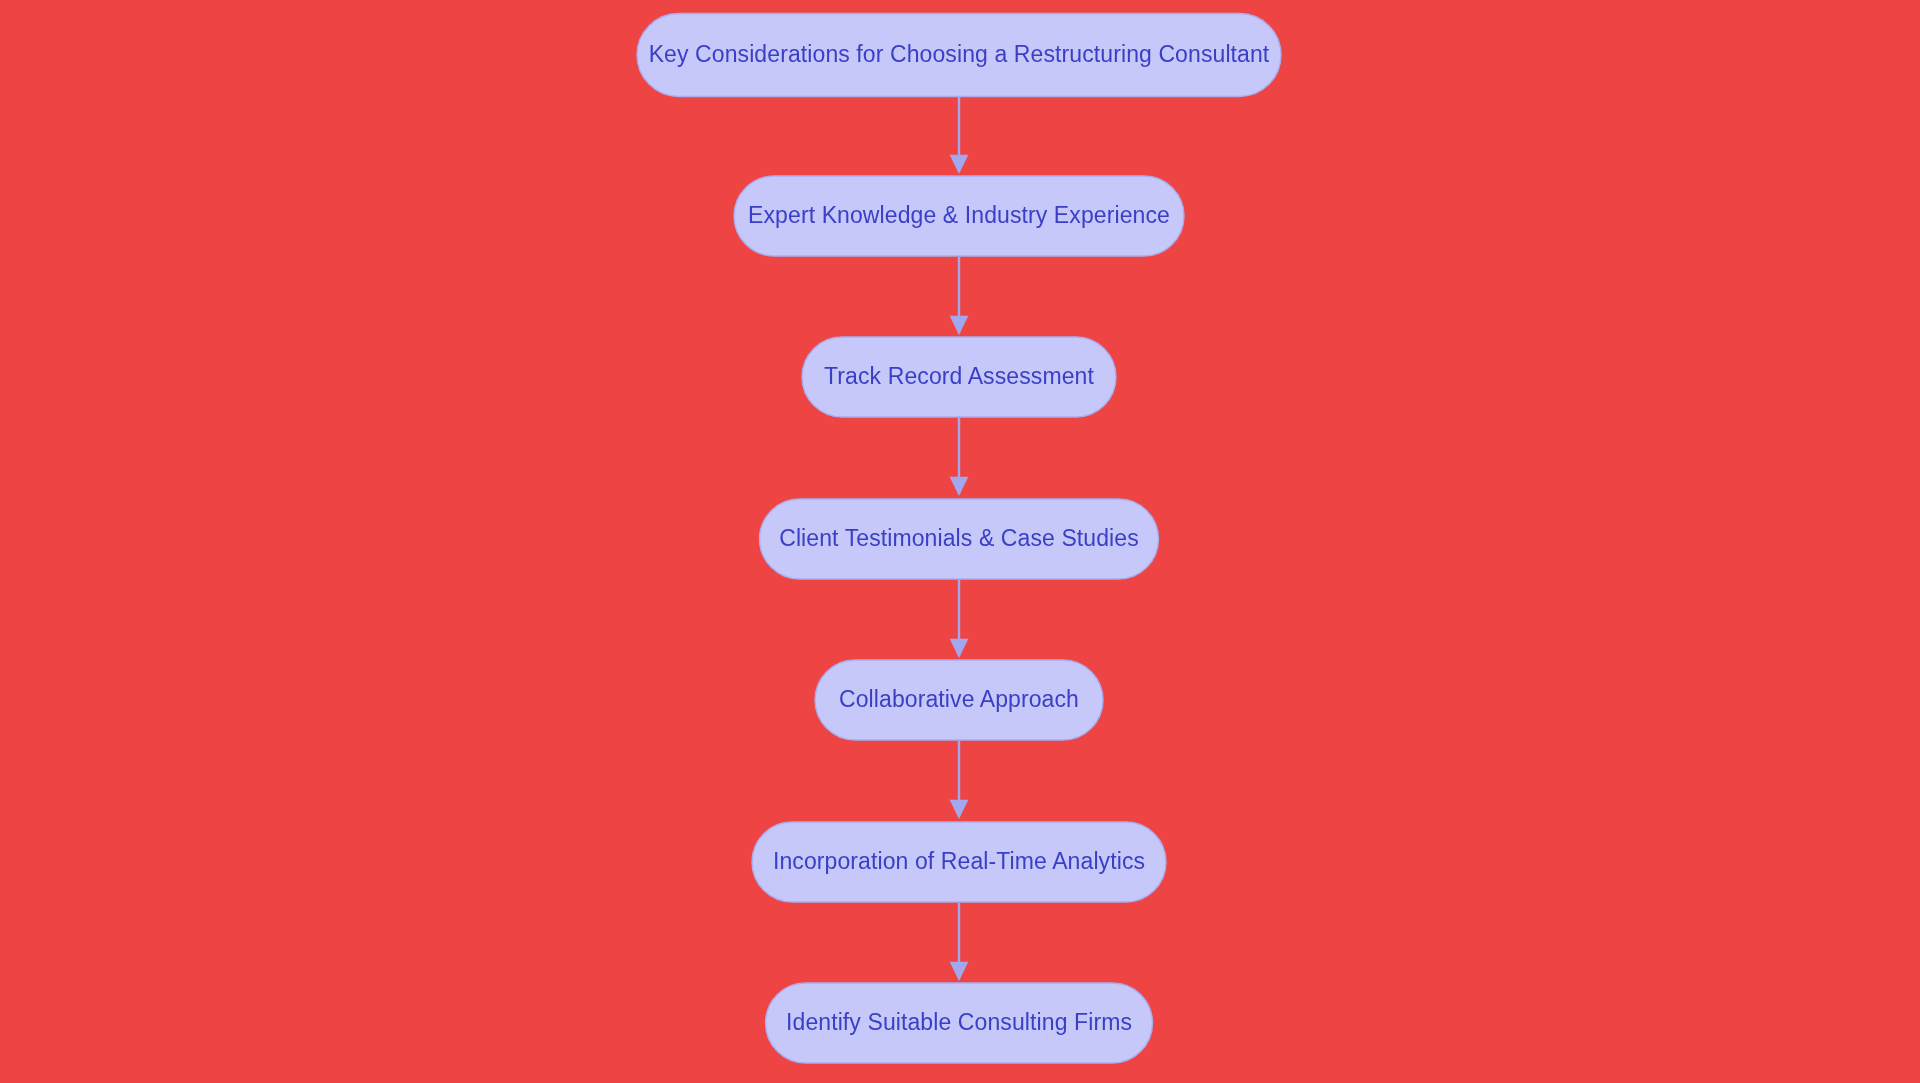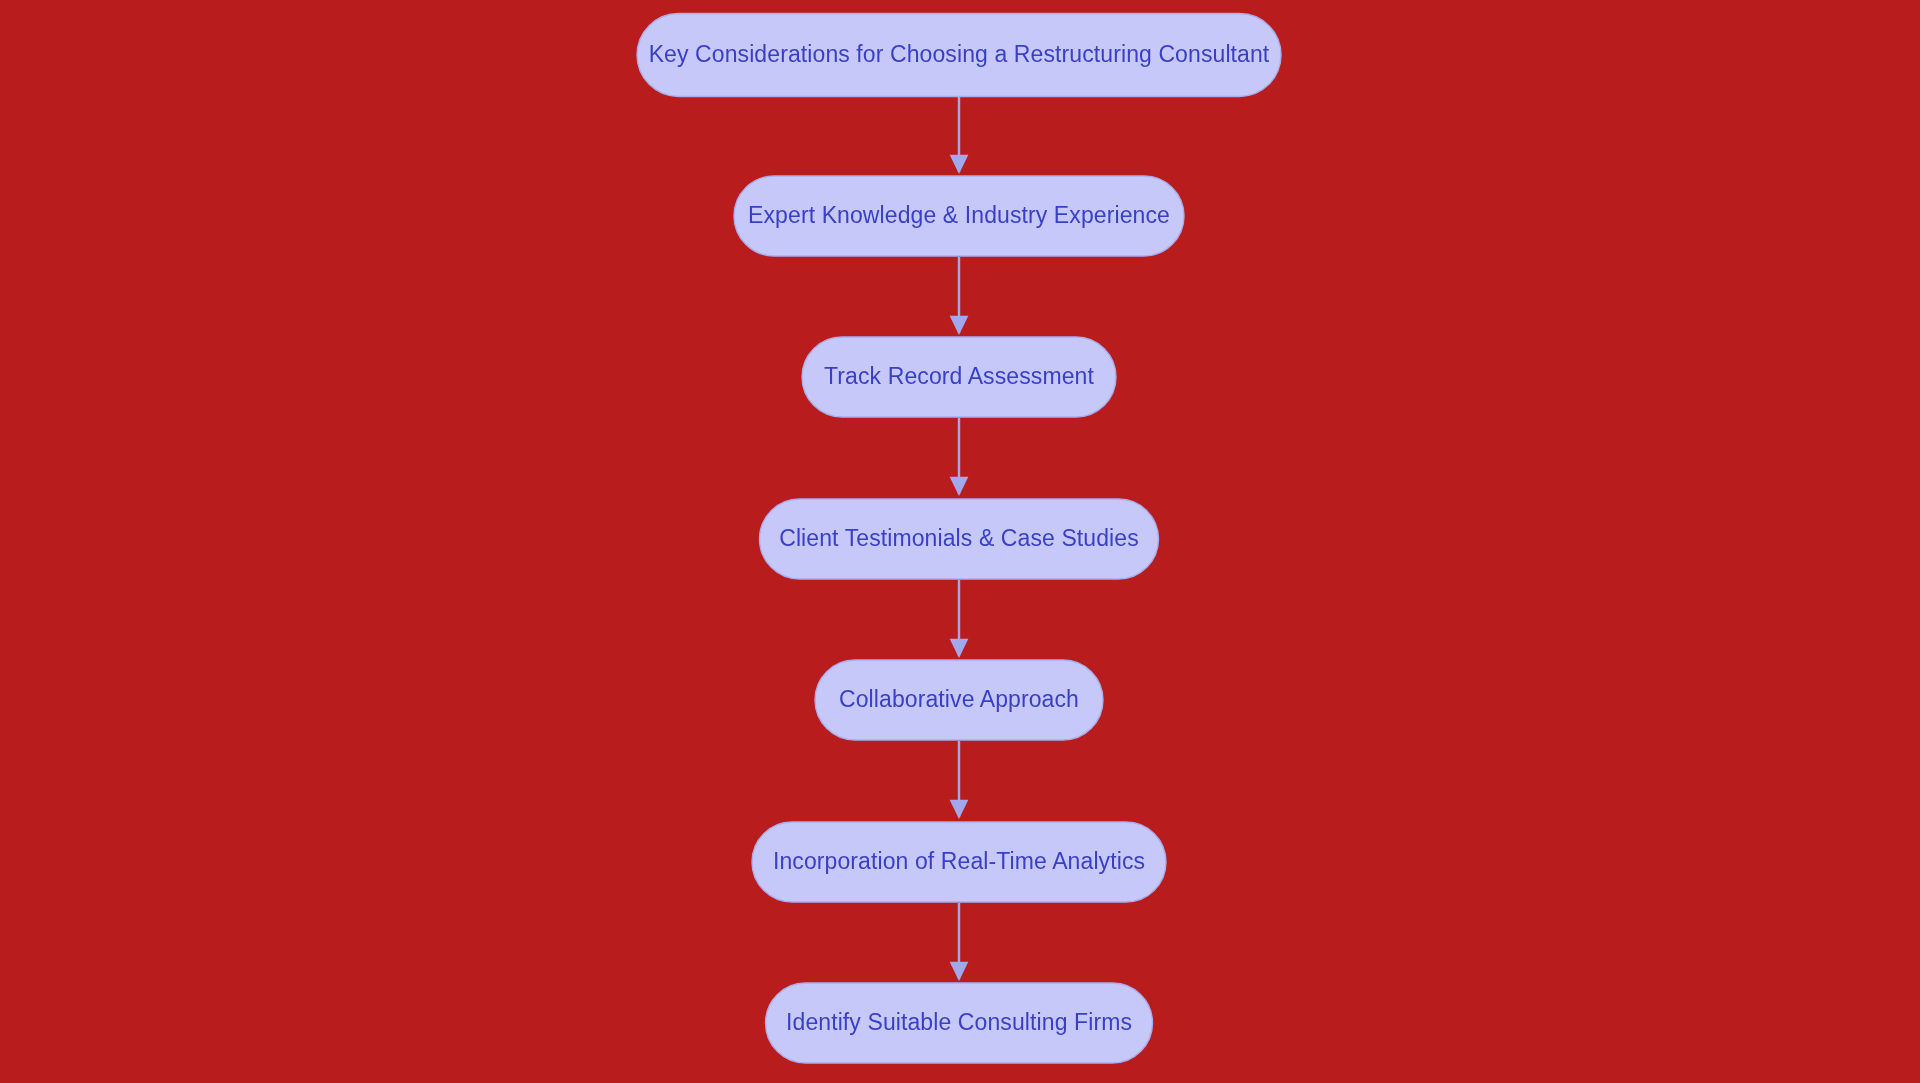--- a/index.html
+++ b/index.html
@@ -32,21 +32,21 @@
     font-family: "Liberation Sans", "DejaVu Sans", sans-serif;
     font-weight: 400;
     letter-spacing: 0.1px;
     dominant-baseline: middle;
     text-anchor: middle;
   }
 </style>
 </head>
 <body>
 
-<div id="flow-root" style="background: #b91c1c;">
+<div id="flow-root" style="background: #ef4444;">
   <svg id="flow-svg" viewBox="0 0 1920 1083" xmlns="http://www.w3.org/2000/svg">
 
     <defs>
       <marker id="arrowhead" markerWidth="9" markerHeight="9" refX="7.6" refY="4.5" orient="auto" markerUnits="strokeWidth">
         <path d="M 0.4 0.6 L 8.4 4.5 L 0.4 8.4 z" fill="#a3a8ee"></path>
       </marker>
     </defs>
 
     <g id="edges-layer">
       <line class="edge-line" stroke="#a3a8ee" stroke-width="2.4" marker-end="url(#arrowhead)" x1="959" y1="97" x2="959" y2="172"></line>

